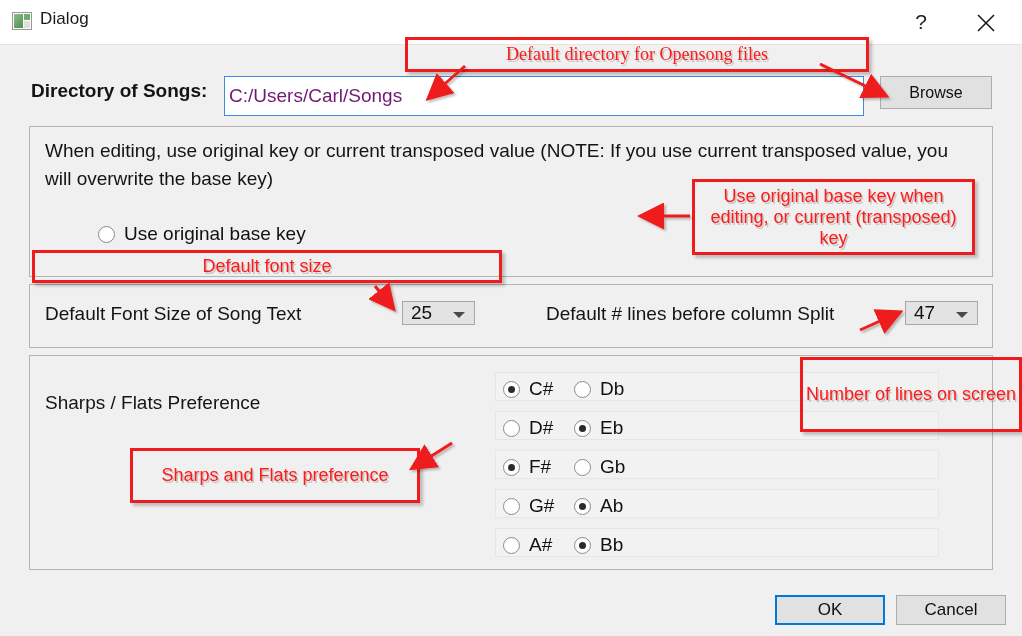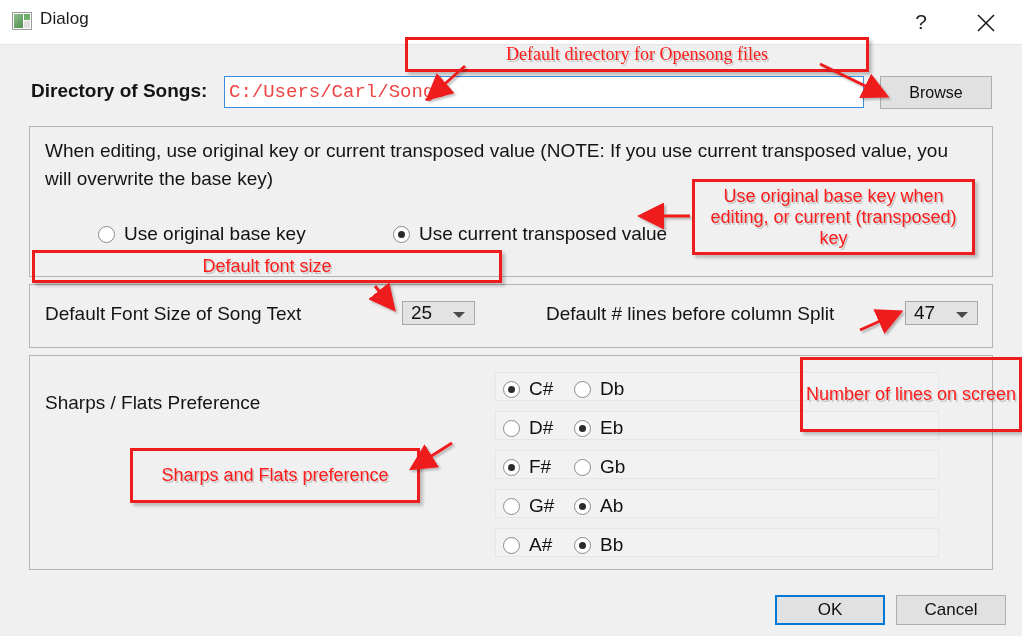--- a/index.html
+++ b/index.html
@@ -64,26 +64,26 @@
   }
   .title-close svg { display: block; margin: 9px auto 0; }
 
   
   .dir-label {
     position: absolute; left: 31px; top: 80px;
     font-size: 19px; color: #141414; font-weight: bold;
   }
   .dir-input {
     position: absolute; left: 224px; top: 76px;
-    width: 640px; height: 32px;
+    width: 640px; height: 40px;
     background: #ffffff;
     border: 1px solid #3c8ddb;
     box-sizing: border-box;
-    font-family: Liberation Mono, monospace;
-    font-size: 19px; color: #ef4444;
+    font-family: Liberation Sans, sans-serif;
+    font-size: 19px; color: #701a75;
     padding: 0 4px;
     outline: none;
   }
   .btn-browse {
     position: absolute; left: 880px; top: 76px;
     width: 112px; height: 33px;
     background: #e1e1e1;
     border: 1px solid #adadad;
     box-sizing: border-box;
     font-family: "Liberation Sans", sans-serif;
@@ -247,24 +247,20 @@
     </div>
   </div>
 
   <div class="dir-label">Directory of Songs:</div>
   <input class="dir-input" type="text" value="C:/Users/Carl/Songs" style="">
   <button class="btn-browse">Browse</button>
 
   <div class="groupbox" id="gb-edit">
     <div class="gb-text" id="edit-note">When editing, use original key or current transposed value  (NOTE: If you use current transposed value, you will overwrite the base key)</div>
 
-    <div class="radio on" id="rad-cur">
-      <span class="dot"></span>
-      <span class="rlabel">Use current transposed value</span>
-    </div>
     <div class="radio" id="rad-orig">
       <span class="dot"></span>
       <span class="rlabel">Use original base key</span>
     </div>
   </div>
 
   <div class="groupbox" id="gb-font">
     <div class="fs-label">Default Font Size of Song Text</div>
     <div class="combo" id="cb-fontsize">
       <span class="cval">25</span>

